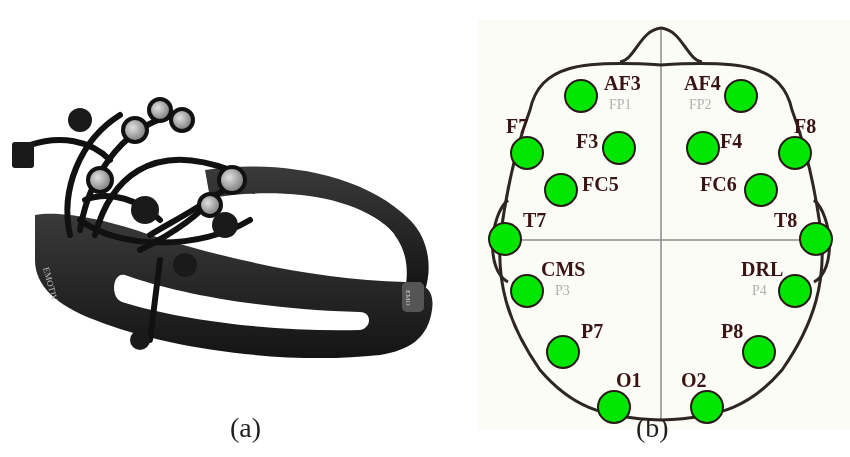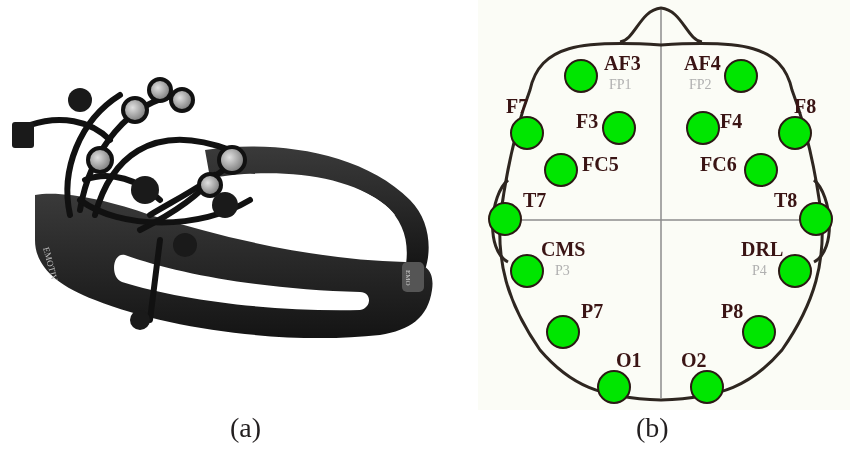--- a/index.html
+++ b/index.html
@@ -1,17 +1,17 @@
 <!DOCTYPE html>
 <html><head>
   <meta charset="utf-8">
   <style>
     html, body { margin: 0; padding: 0; background: #ffffff; }
     body { width: 850px; height: 457px; position: relative; overflow: hidden; font-family: "DejaVu Serif", serif; }
-    .panel { position: absolute; }
+    .panel { position: absolute; margin-top: 20px; }
     #panel-a { left: 0; top: 0; width: 460px; height: 410px; }
     #panel-b { left: 478px; top: 0; width: 372px; height: 410px; }
     .caption { position: absolute; top: 412px; font-family: "Liberation Serif", serif; font-size: 28px; color: #231f20; }
     #caption-a { left: 230px; }
     #caption-b { left: 636px; }
     svg text { font-family: "Liberation Serif", serif; }
   </style>
 </head>
 <body>
 

